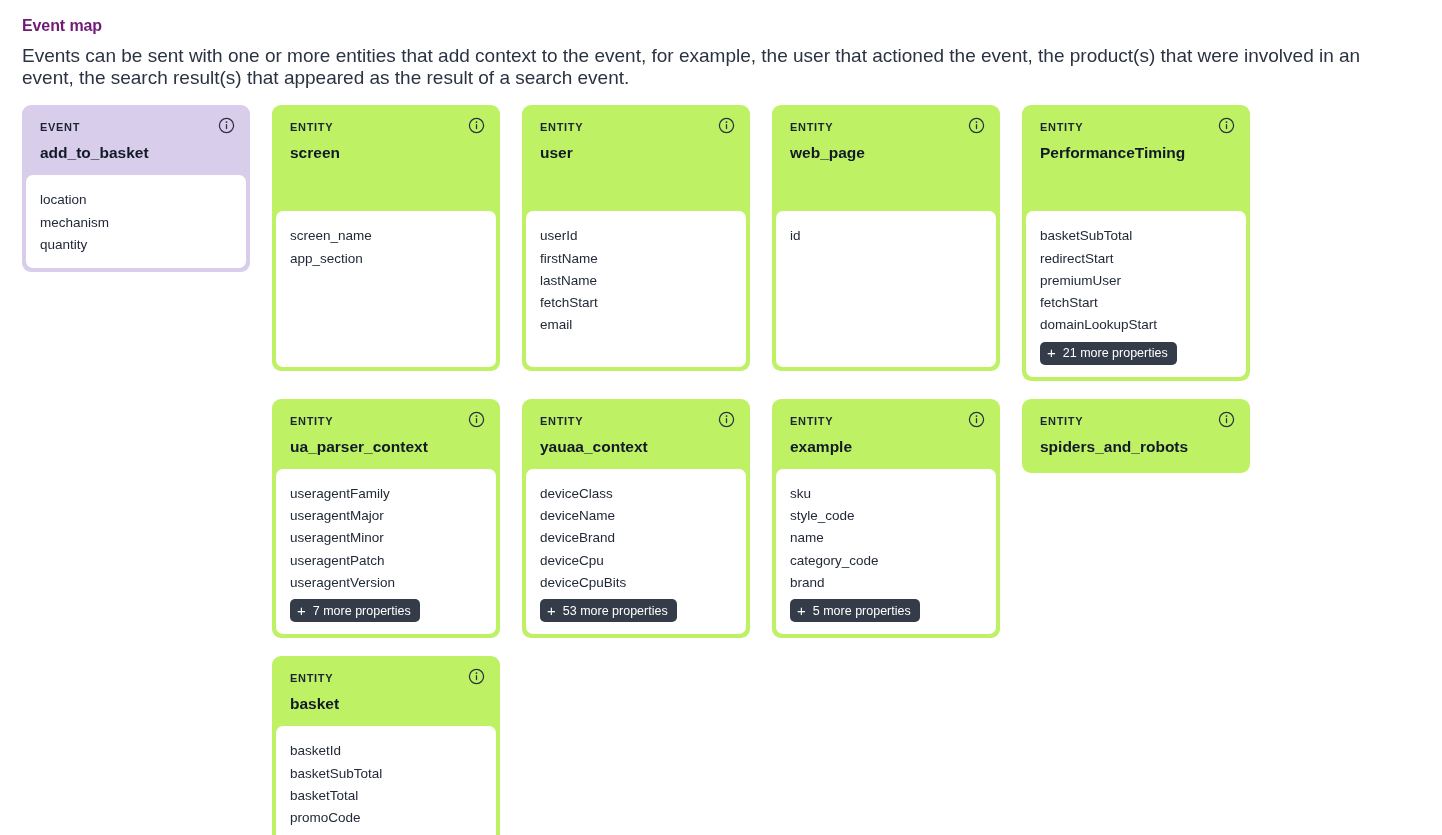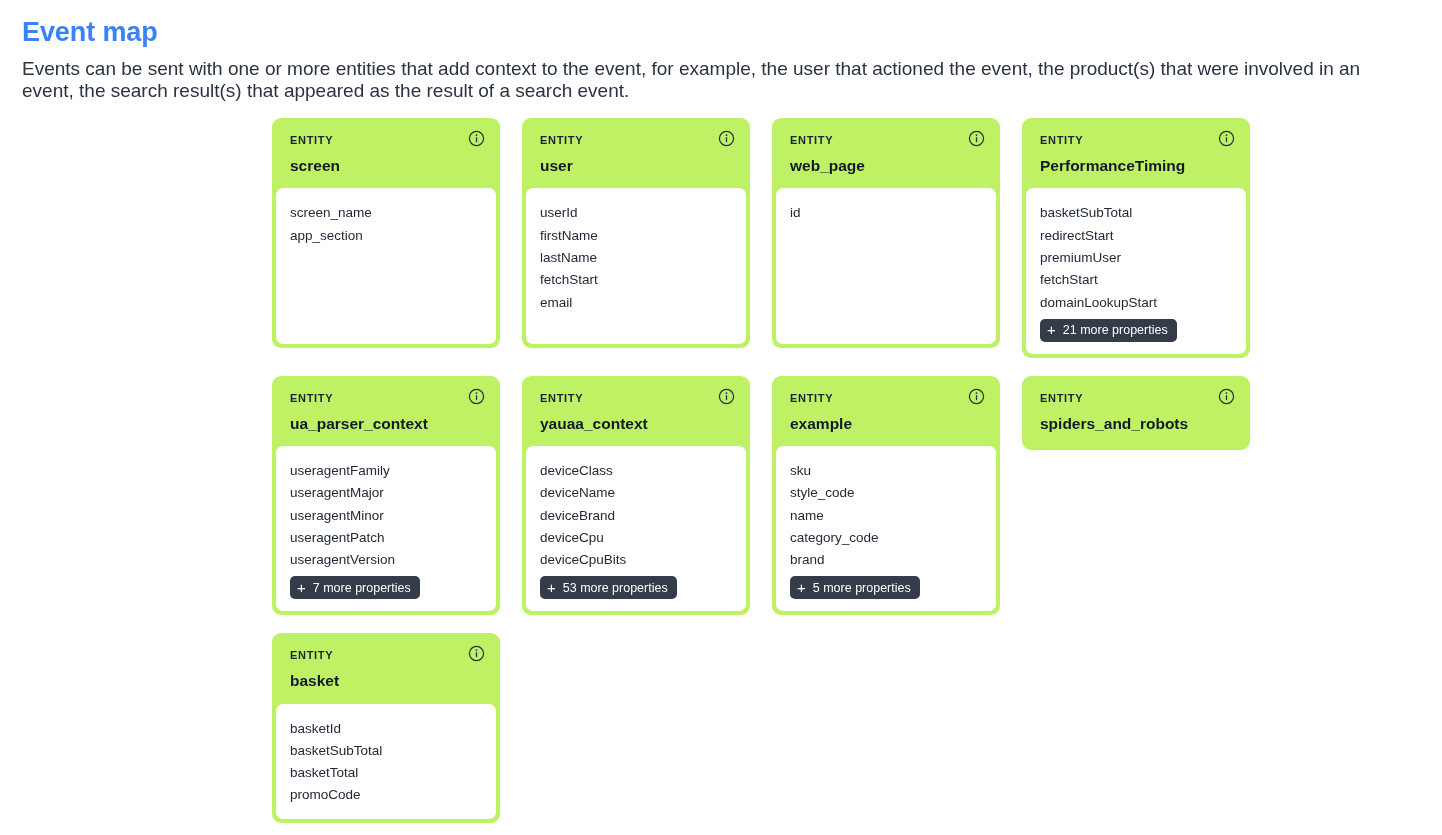--- a/index.html
+++ b/index.html
@@ -17,23 +17,23 @@
     color: #1c2230;
     -webkit-font-smoothing: antialiased;
   }
 
   .page {
     padding: 16px 20px 0 22px;
     width: 1442px;
   }
 
   .page-title {
-    font-size: 27px;
+    font-size: 16px;
     font-weight: bold;
-    color: #3b82f6;
+    color: #701a75;
     letter-spacing: -0.1px;
     margin: 0 0 10px 0;
     line-height: 1.2;
   }
 
   .page-desc {
     font-size: 19px;
     line-height: 22px;
     color: #2b3342;
     max-width: 1390px;
@@ -126,33 +126,51 @@
   .more-chip .plus {
     font-size: 15px;
     line-height: 1;
     font-weight: 400;
     position: relative;
     top: -0.5px;
   }
 
   
   .h-sm  .card-body { min-height: 90px; }
-  .h-md  .card-body { min-height: 156px; }
+  .h-md  .card-body { min-height: 156px; margin-top: 36px; }
   .h-lg  .card-body { min-height: 160px; }
   .h-bsk .card-body { min-height: 114px; }
 </style>
 </head>
 <body>
 
 <div class="page">
 
   <h1 class="page-title">Event map</h1>
   <p class="page-desc">Events can be sent with one or more entities that add context to the event, for example, the user that actioned the event, the product(s) that were involved in an event, the search result(s) that appeared as the result of a search event.</p>
 
   <div class="grid" id="grid">
+      <div class="card event h-sm" style="grid-area: 1 / 1;">
+        <div class="card-head">
+          <div class="card-kicker">EVENT</div>
+          <div class="card-name">add_to_basket</div>
+          <span class="info-icon">
+            <svg width="17" height="17" viewBox="0 0 17 17" fill="none" xmlns="http://www.w3.org/2000/svg">
+              <circle cx="8.5" cy="8.5" r="7.1" stroke="#2a3140" stroke-width="1.25" fill="none"></circle>
+              <circle cx="8.5" cy="5.1" r="0.95" fill="#2a3140"></circle>
+              <rect x="7.85" y="7.1" width="1.3" height="5.1" rx="0.6" fill="#2a3140"></rect>
+            </svg>
+          </span>
+        </div>
+        <div class="card-body">
+          <div class="prop">location</div>
+          <div class="prop">mechanism</div>
+          <div class="prop">quantity</div>
+        </div>
+      </div>
       <div class="card entity h-md" style="grid-area: 1 / 2;">
         <div class="card-head">
           <div class="card-kicker">ENTITY</div>
           <div class="card-name">screen</div>
           <span class="info-icon">
             <svg width="17" height="17" viewBox="0 0 17 17" fill="none" xmlns="http://www.w3.org/2000/svg">
               <circle cx="8.5" cy="8.5" r="7.1" stroke="#2a3140" stroke-width="1.25" fill="none"></circle>
               <circle cx="8.5" cy="5.1" r="0.95" fill="#2a3140"></circle>
               <rect x="7.85" y="7.1" width="1.3" height="5.1" rx="0.6" fill="#2a3140"></rect>
             </svg>

